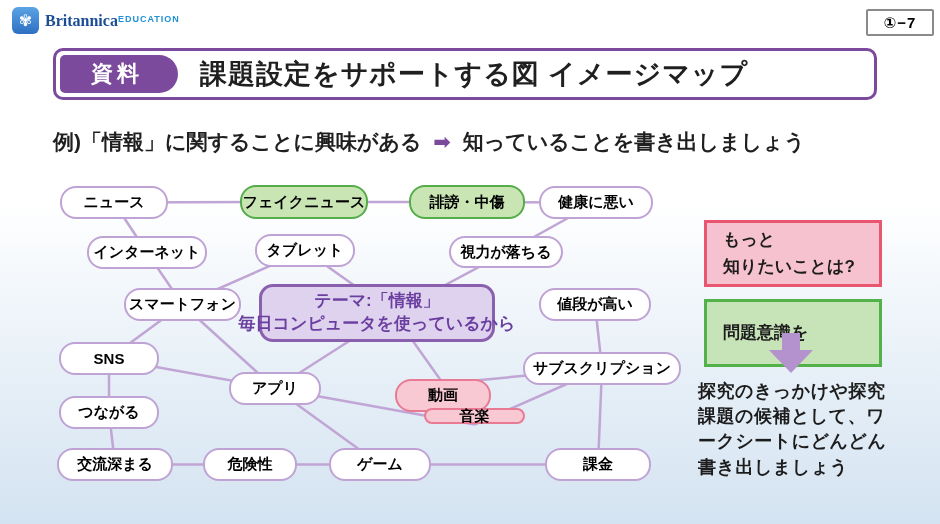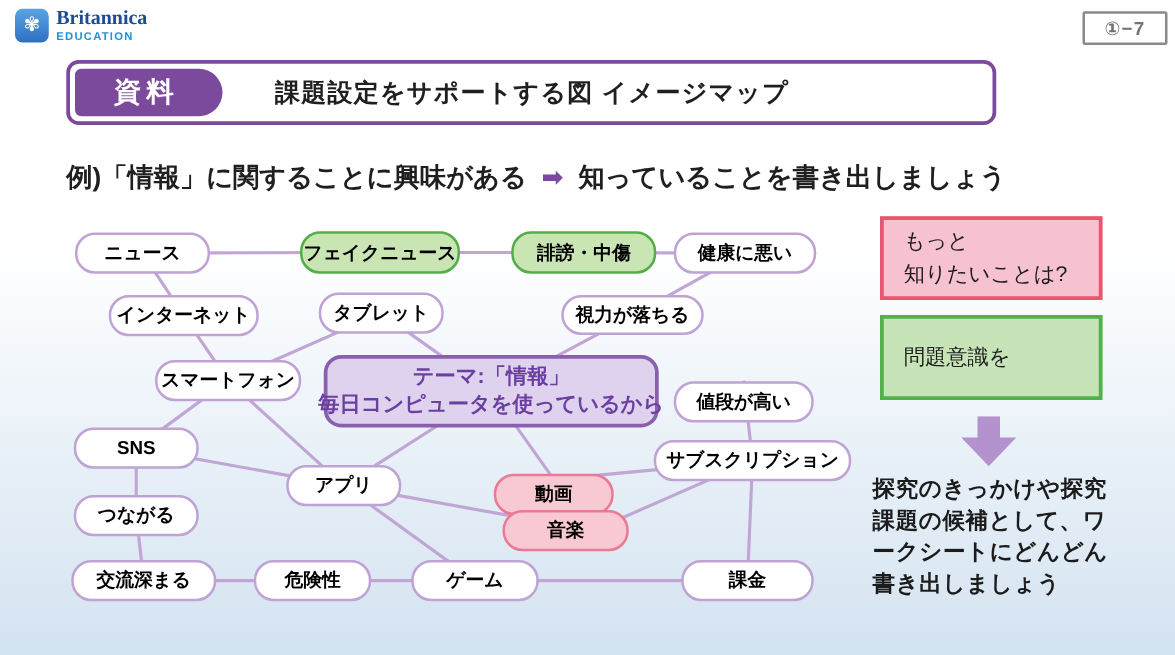--- a/index.html
+++ b/index.html
@@ -10,42 +10,42 @@
     font-family:"Liberation Sans","DejaVu Sans",sans-serif;
     background:linear-gradient(180deg,#ffffff 0%,#ffffff 38%,#e9f1f8 68%,#d4e3f1 100%);
   }
   
   .logo{position:absolute;left:12px;top:7px;display:flex;align-items:center;gap:6px;}
   .logo-icon{
     width:27px;height:27px;border-radius:6px;
     background:linear-gradient(180deg,#5aa4e4,#2e6fc2);
     color:#fff;font-size:16px;line-height:27px;text-align:center;
   }
-  .logo-text{display:flex;flex-direction:column;line-height:1;}
+  .logo-text{display:flex;flex-direction:row;line-height:1;}
   .logo-brand{font-family:"Liberation Serif","DejaVu Serif",serif;font-weight:bold;font-size:16px;color:#1b4d94;}
   .logo-sub{font-size:9px;font-weight:bold;letter-spacing:1px;color:#2192d6;margin-top:2px;}
   .page-badge{
     position:absolute;left:866px;top:9px;width:64px;height:23px;
     border:2px solid #8a8a8a;border-radius:2px;background:#fff;
     display:flex;align-items:center;justify-content:center;
-    font-size:15px;font-weight:bold;color:#737373;letter-spacing:1px;
+    font-size:15px;font-weight:bold;color:#000000;letter-spacing:1px;
   }
   
   .title-bar{
-    position:absolute;left:53px;top:48px;width:744px;height:52px;
+    position:absolute;left:53px;top:48px;width:824px;height:52px;
     background:#fff;border:3px solid var(--brand,#7b4a9c);border-radius:10px;
-    box-sizing:border-box;display:flex;align-items:center;gap:20px;
+    box-sizing:border-box;display:flex;align-items:center;
   }
   .title-badge{
     margin-left:4px;height:38px;min-width:118px;box-sizing:border-box;
     background:var(--brand,#7b4a9c);border-radius:5px 19px 19px 5px;
     color:#fff;font-size:22px;font-weight:bold;letter-spacing:4px;
     display:flex;align-items:center;justify-content:center;padding:0 18px 0 14px;
   }
-  .title-text{margin-left:22px;font-size:20px;font-weight:bold;color:#1f1f1f;letter-spacing:1px;}
+  .title-text{margin-left:22px;font-size:27px;font-weight:bold;color:#1f1f1f;letter-spacing:1px;}
   
   .subtitle{position:absolute;left:53px;top:128px;font-size:21px;font-weight:bold;color:#1f1f1f;}
   .subtitle .arr{color:var(--brand,#7b4a9c);padding:0 6px;}
   
   #edge-layer{position:absolute;left:0;top:0;z-index:1;}
   .node{
     position:absolute;z-index:2;box-sizing:border-box;
     display:flex;align-items:center;justify-content:center;
     background:#fff;border:2.5px solid var(--node-border,#bfa3d4);border-radius:16px;
     font-size:15px;font-weight:700;color:#000000;white-space:nowrap;
@@ -54,21 +54,21 @@
   .node.pink{background:var(--pink-fill,#f8c8d3);border-color:var(--pink-border,#e87b93);}
   .node.theme{
     background:var(--theme-fill,#ded2ee);border:3px solid var(--theme-border,#8a60ae);
     border-radius:14px;flex-direction:column;color:var(--theme-text,#6b3fa0);
     font-size:17px;line-height:1.35;
   }
   
   .panel-box{
     position:absolute;left:704px;width:178px;box-sizing:border-box;z-index:2;
     display:flex;flex-direction:column;justify-content:center;
-    padding-left:16px;font-size:17px;font-weight:normal;color:#1c1c1c;line-height:1.55;
+    padding-left:16px;font-size:17px;font-weight:bold;color:#1c1c1c;line-height:1.55;margin-top:47px;
   }
   .panel-pink{top:173px;height:67px;background:var(--panel-pink-fill,#f6c2cf);border:3px solid var(--panel-pink-border,#e8566f);}
   .panel-green{top:252px;height:68px;background:var(--panel-green-fill,#c7e3b8);border:3px solid var(--panel-green-border,#52b148);}
   .down-arrow{position:absolute;left:769px;top:333px;z-index:2;}
   .panel-note{
     position:absolute;left:698px;top:379px;width:200px;z-index:2;
     font-size:18px;font-weight:bold;color:#1c1c1c;line-height:1.4;letter-spacing:0.5px;
   }
 </style>
 </head>
@@ -126,31 +126,31 @@
     </svg>
   <div id="node-layer">
       <div class="node plain" style="left: 60px; top: 186px; width: 108px; height: 33px;">ニュース</div>
       <div class="node green" style="left: 208px; top: 185px; width: 128px; height: 34px;">フェイクニュース</div>
       <div class="node green" style="left: 377px; top: 185px; width: 116px; height: 34px;">誹謗・中傷</div>
       <div class="node plain" style="left: 539px; top: 186px; width: 114px; height: 33px;">健康に悪い</div>
       <div class="node plain" style="left: 87px; top: 236px; width: 120px; height: 33px;">インターネット</div>
       <div class="node plain" style="left: 255px; top: 234px; width: 100px; height: 33px;">タブレット</div>
       <div class="node plain" style="left: 449px; top: 236px; width: 114px; height: 32px;">視力が落ちる</div>
       <div class="node plain" style="left: 124px; top: 288px; width: 117px; height: 33px;">スマートフォン</div>
-      <div class="node theme" style="left: 259px; top: 284px; width: 268px; height: 58px;">
+      <div class="node theme" style="left: 259px; top: 284px; width: 236px; height: 58px;">
         <div>テーマ:「情報」</div>
         <div>毎日コンピュータを使っているから</div>
       </div>
-      <div class="node plain" style="left: 539px; top: 288px; width: 112px; height: 33px; margin-top: 17px;">値段が高い</div>
+      <div class="node plain" style="left: 539px; top: 288px; width: 112px; height: 33px;">値段が高い</div>
       <div class="node plain" style="left: 59px; top: 342px; width: 100px; height: 33px;">SNS</div>
       <div class="node plain" style="left: 523px; top: 352px; width: 158px; height: 33px;">サブスクリプション</div>
       <div class="node plain" style="left: 229px; top: 372px; width: 92px; height: 33px;">アプリ</div>
       <div class="node pink" style="left: 395px; top: 367px; width: 96px; height: 33px; margin-top: 12px;">動画</div>
       <div class="node plain" style="left: 59px; top: 396px; width: 100px; height: 33px;">つながる</div>
-      <div class="node pink" style="left: 402px; top: 408px; width: 101px; height: 33px;">音楽</div>
+      <div class="node pink" style="left: 424px; top: 408px; width: 101px; height: 16px;">音楽</div>
       <div class="node plain" style="left: 57px; top: 448px; width: 116px; height: 33px;">交流深まる</div>
       <div class="node plain" style="left: 203px; top: 448px; width: 94px; height: 33px;">危険性</div>
       <div class="node plain" style="left: 329px; top: 448px; width: 102px; height: 33px;">ゲーム</div>
       <div class="node plain" style="left: 545px; top: 448px; width: 106px; height: 33px;">課金</div>
     </div>
 
   <div class="panel-box panel-pink">
     <span>もっと</span>
     <span>知りたいことは?</span>
   </div>

